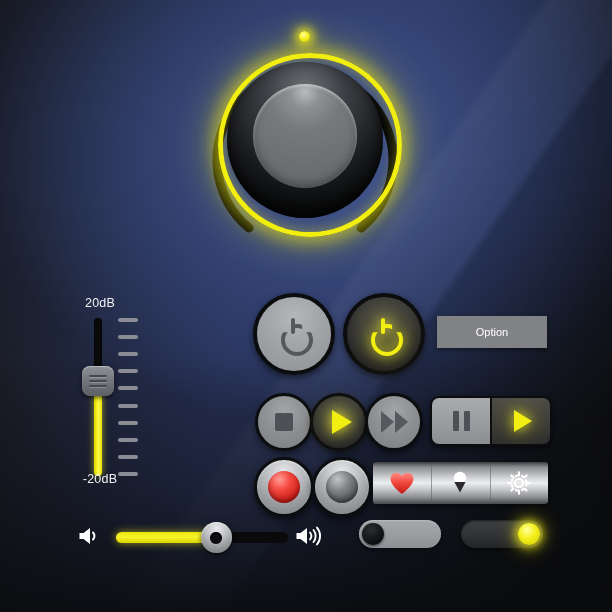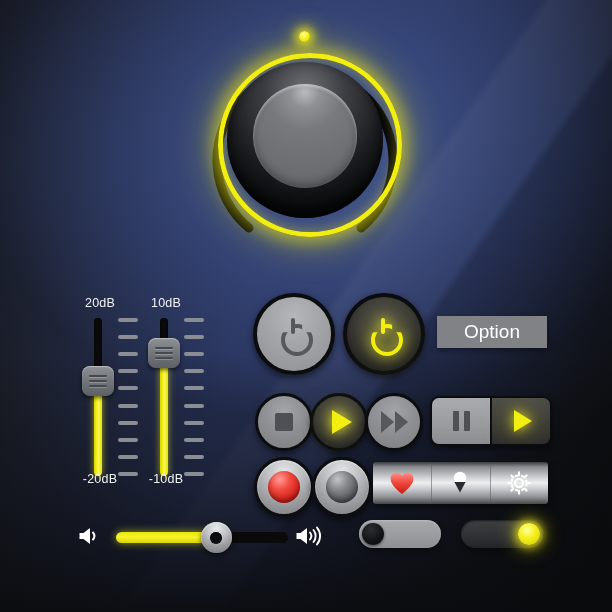--- a/index.html
+++ b/index.html
@@ -146,21 +146,21 @@
   #power-on-button .power-glyph {
     color: #f2ee12;
     filter: drop-shadow(0 0 6px rgba(240,236,25,0.9)) drop-shadow(0 0 13px rgba(235,230,30,0.55));
   }
 
   
   #option-button {
     position: absolute; left: 437px; top: 316px; width: 110px; height: 32px;
     background: #808286;
     display: flex; align-items: center; justify-content: center;
-    color: #ffffff; font-size: 19px;
+    color: #ffffff; font-size: 11px;
     box-shadow: 0 2px 5px rgba(0,0,0,0.4);
   }
 
   
   #stop-button, #play-round-button, #forward-button {
     width: 52px; height: 52px; top: 393px;
     border: 3px solid #0b0c0e;
     box-shadow: 0 3px 6px rgba(0,0,0,0.5);
   }
   #stop-button { left: 255px; background: radial-gradient(circle at 50% 30%, #a3a5a9 0%, #8e9094 45%, #7c7e82 100%); }
@@ -313,44 +313,20 @@
         <span style="top: 154px;"></span>
       </div>
     <div class="vs-knob" id="vs1-knob" style="top: 70.2px;">
       <i></i>
         <i></i>
         <i></i>
     </div>
     <div class="vs-label vs-label-bottom">-20dB</div>
   </div>
 
-  <div id="vslider-2" class="vslider layer">
-    <div class="vs-label vs-label-top">10dB</div>
-    <div class="vs-track">
-      <div class="vs-fill" id="vs2-fill" style="height: 123.24px;"></div>
-    </div>
-    <div class="vs-ticks" id="vs2-ticks">
-        <span style="top: 0px;"></span>
-        <span style="top: 17px;"></span>
-        <span style="top: 34px;"></span>
-        <span style="top: 51px;"></span>
-        <span style="top: 68px;"></span>
-        <span style="top: 86px;"></span>
-        <span style="top: 103px;"></span>
-        <span style="top: 120px;"></span>
-        <span style="top: 137px;"></span>
-        <span style="top: 154px;"></span>
-      </div>
-    <div class="vs-knob" id="vs2-knob" style="top: 41.76px;">
-      <i></i>
-        <i></i>
-        <i></i>
-    </div>
-    <div class="vs-label vs-label-bottom">-10dB</div>
-  </div>
 
   <div id="power-off-button" class="rbtn layer">
     <span class="power-glyph">
       <span class="ring"></span>
         <span class="bar"></span>
     </span>
   </div>
   <div id="power-on-button" class="rbtn layer">
     <span class="power-glyph">
       <span class="ring"></span>

